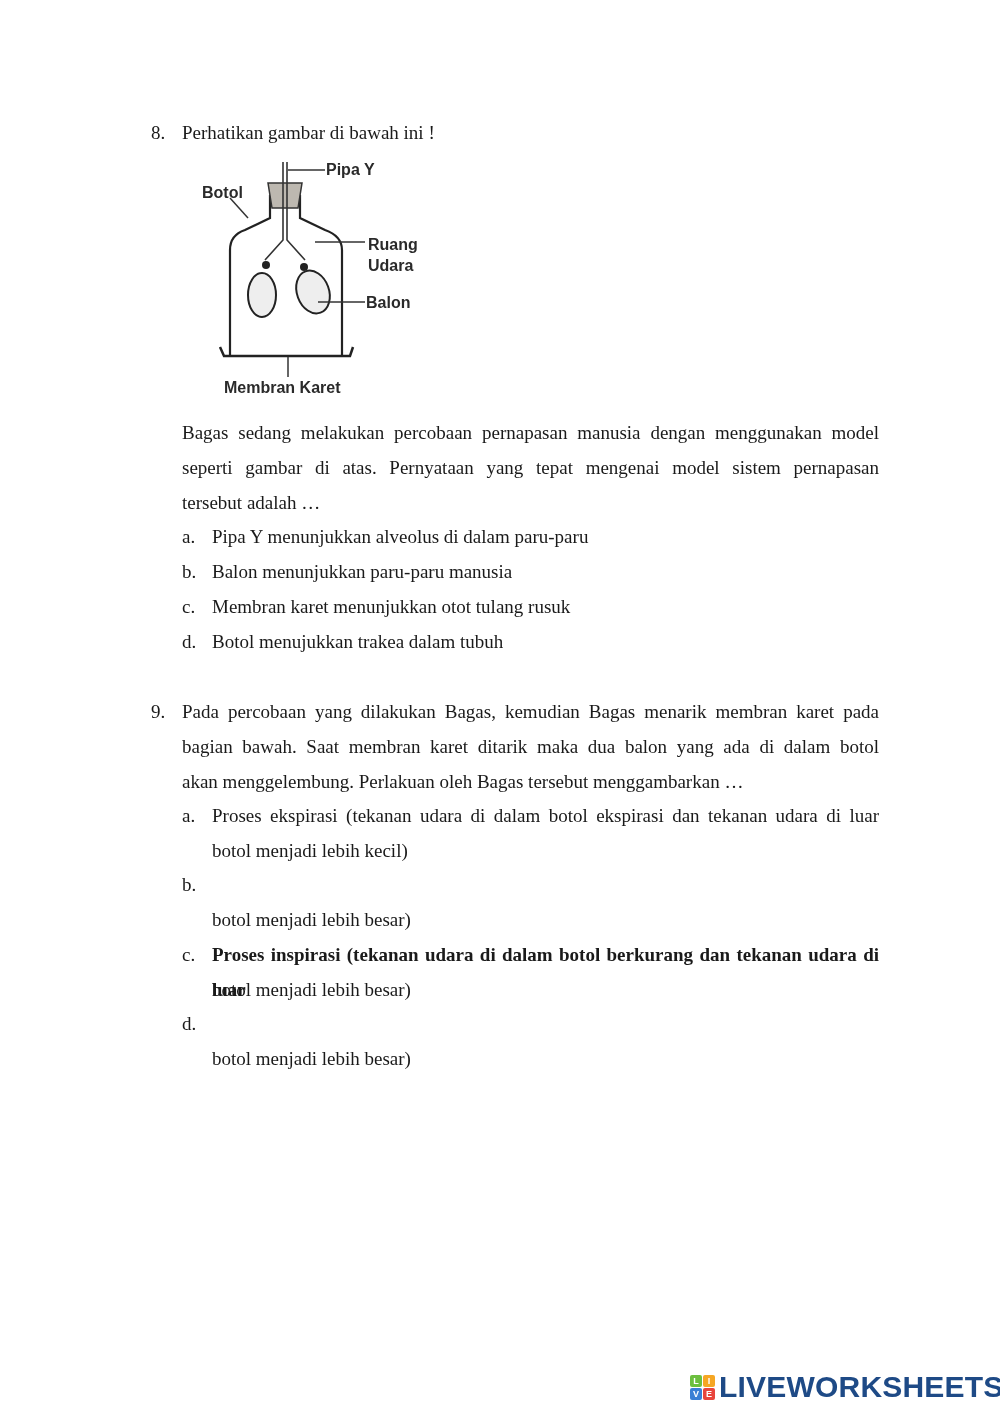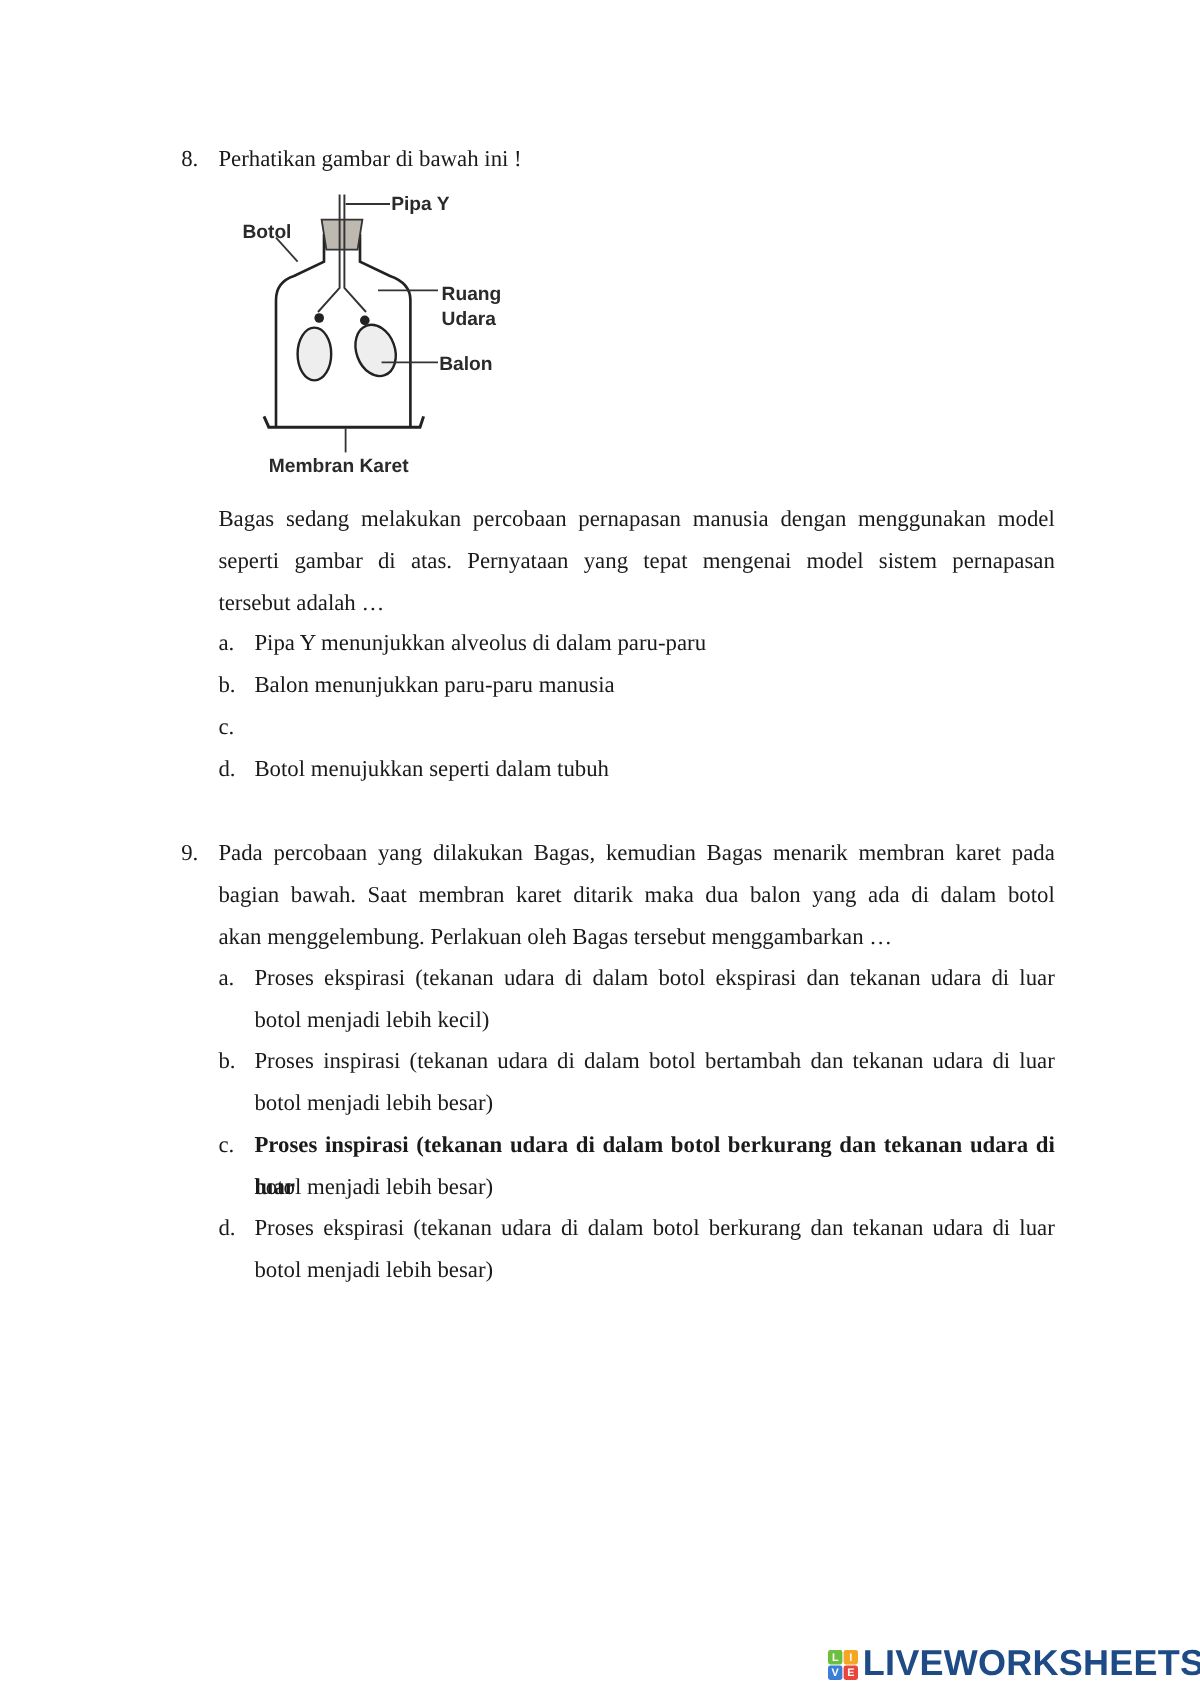--- a/index.html
+++ b/index.html
@@ -66,51 +66,50 @@
 <div class="opt" style="left:182px; top:519px; width:700px; height:35px;">
   <span class="letter">a.</span>
   <span class="otext">Pipa Y menunjukkan alveolus di dalam paru-paru</span>
 </div>
 <div class="opt" style="left:182px; top:554px; width:700px; height:35px;">
   <span class="letter">b.</span>
   <span class="otext">Balon menunjukkan paru-paru manusia</span>
 </div>
 <div class="opt" style="left:182px; top:589px; width:700px; height:35px;">
   <span class="letter">c.</span>
+  <span class="otext">Membran karet menunjukkan otot tulang rusuk</span>
 </div>
 <div class="opt" style="left:182px; top:624px; width:700px; height:35px;">
   <span class="letter">d.</span>
-  <span class="otext">Botol menujukkan seperti dalam tubuh</span>
+  <span class="otext">Botol menujukkan trakea dalam tubuh</span>
 </div>
 
 <div class="q" style="left:151px; top:694px; width:730px; height:110px;">
   <span class="qnum">9.</span>
   <div class="qtext justify-full" style="top:0; width:697px;">Pada percobaan yang dilakukan Bagas, kemudian Bagas menarik membran karet pada</div>
   <div class="qtext justify-full" style="top:35px; width:697px;">bagian bawah. Saat membran karet ditarik maka dua balon yang ada di dalam botol</div>
   <div class="qtext" style="top:70px; width:697px;">akan menggelembung. Perlakuan oleh Bagas tersebut menggambarkan …</div>
 </div>
 
 <div class="opt" style="left:182px; top:798px; width:700px; height:70px;">
   <span class="letter">a.</span>
   <span class="otext justify-full" style="top:0; width:667px;">Proses ekspirasi (tekanan udara di dalam botol ekspirasi dan tekanan udara di luar</span>
   <span class="otext" style="top:35px;font-family:Liberation Serif, serif;">botol menjadi lebih kecil)</span>
 </div>
 <div class="opt" style="left:182px; top:867px; width:700px; height:70px;">
   <span class="letter">b.</span>
-  <span class="otext justify-full" style="top:0; width:667px;">Proses inspirasi (tekanan udara di dalam botol bertambah dan tekanan udara di luar</span>
   <span class="otext" style="top:35px;">botol menjadi lebih besar)</span>
 </div>
 <div class="opt" style="left:182px; top:937px; width:700px; height:70px;">
   <span class="letter">c.</span>
   <span class="otext justify-full" style="top:0; width:667px;font-weight:bold;">Proses inspirasi (tekanan udara di dalam botol berkurang dan tekanan udara di luar</span>
   <span class="otext" style="top:35px;">botol menjadi lebih besar)</span>
 </div>
 <div class="opt" style="left:182px; top:1006px; width:700px; height:70px;">
   <span class="letter">d.</span>
-  <span class="otext justify-full" style="top:0; width:667px;">Proses ekspirasi (tekanan udara di dalam botol berkurang dan tekanan udara di luar</span>
   <span class="otext" style="top:35px;">botol menjadi lebih besar)</span>
 </div>
 
 <div class="logo">
   <div class="logo-squares">
     <span style="background:#6cbf3f;">L</span>
     <span style="background:#f5a623;">I</span>
     <span style="background:#3a7fd5;">V</span>
     <span style="background:#e8453c;">E</span>
   </div>

